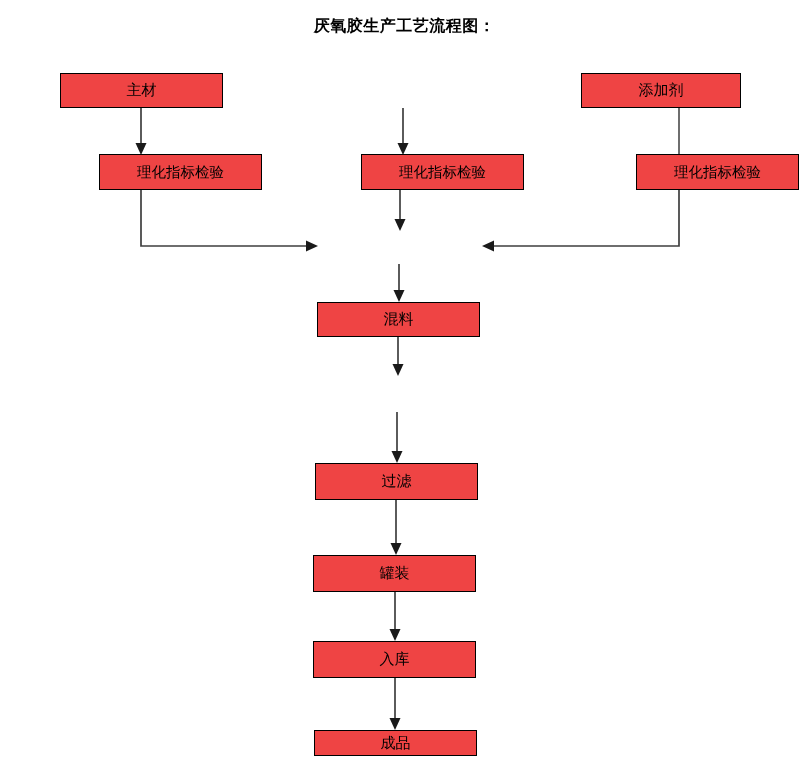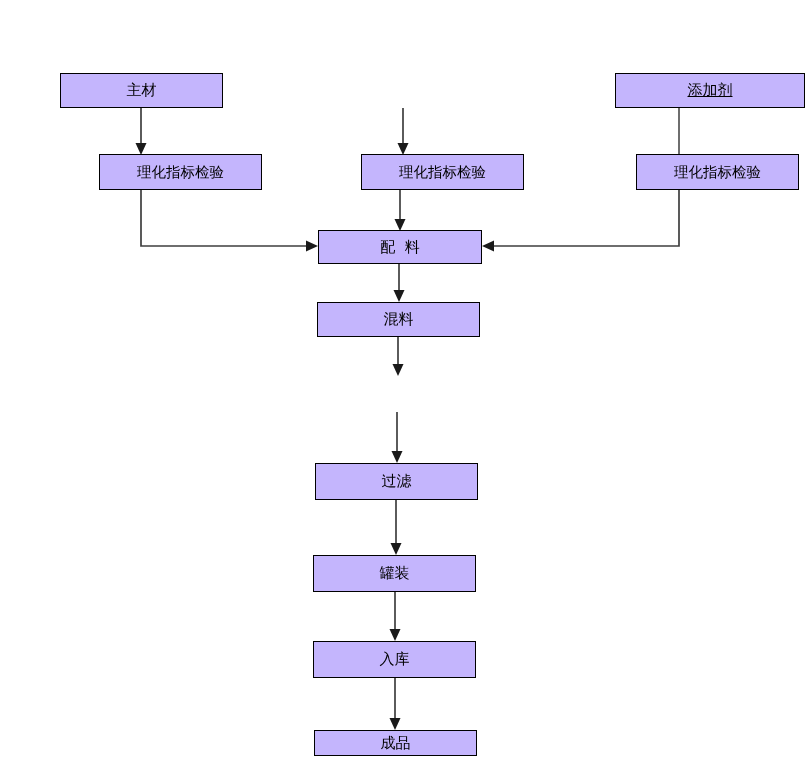--- a/index.html
+++ b/index.html
@@ -26,21 +26,21 @@
     font-size: 16px;
     font-weight: bold;
     color: #000000;
     letter-spacing: 0.5px;
     white-space: nowrap;
   }
   .node {
     position: absolute;
     box-sizing: border-box;
     border: 1.6px solid #000000;
-    background: #c4b5fd;
+    background: #ef4444;
     display: flex;
     align-items: center;
     justify-content: center;
     font-size: 15px;
     color: #000000;
     white-space: pre;
   }
   .node.small {
     font-size: 14.5px;
     margin-left: 39px;
@@ -65,20 +65,21 @@
   svg.wires .head {
     fill: #1a1a1a;
     stroke: none;
   }
 </style>
 </head>
 <body>
 
 <div id="canvas">
 
+  <div class="title">厌氧胶生产工艺流程图：</div>
 
   <svg class="wires" viewBox="0 0 809 779">
 
     <g>
       <line x1="141" y1="108" x2="141" y2="148"></line>
       <polygon class="head" points="141,155 135.5,143 146.5,143"></polygon>
     </g>
 
     <g>
       <line x1="403" y1="108" x2="403" y2="148"></line>
@@ -131,29 +132,28 @@
 
     <g>
       <line x1="395" y1="678" x2="395" y2="723"></line>
       <polygon class="head" points="395,730 389.5,718 400.5,718"></polygon>
     </g>
   </svg>
 
   <div class="node" style="left:60px; top:73px; width:163px; height:35px;">主材</div>
 
 
-  <div class="node" style="left:615px; top:73px; width:190px; height:35px;text-decoration:underline;">添加剂</div>
+  <div class="node" style="left:581px; top:73px; width:160px; height:35px;">添加剂</div>
 
   <div class="node small" style="left:60px; top:154px; width:163px; height:36px;">理化指标检验</div>
 
   <div class="node small" style="left:322px; top:154px; width:163px; height:36px;">理化指标检验</div>
 
   <div class="node small" style="left:597px; top:154px; width:163px; height:36px;">理化指标检验</div>
 
-  <div class="node" style="left:318px; top:230px; width:164px; height:34px;">配  料</div>
 
   <div class="node" style="left:317px; top:302px; width:163px; height:35px;">混料</div>
 
 
   <div class="node" style="left:315px; top:463px; width:163px; height:37px;">过滤</div>
 
   <div class="node" style="left:313px; top:555px; width:163px; height:37px;">罐装</div>
 
   <div class="node" style="left:313px; top:641px; width:163px; height:37px;">入库</div>
 

